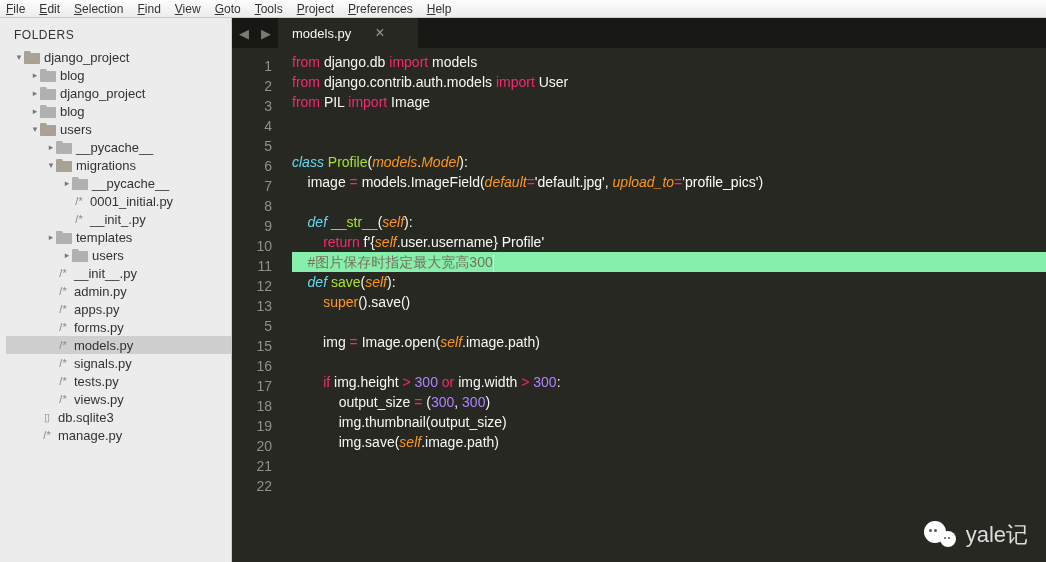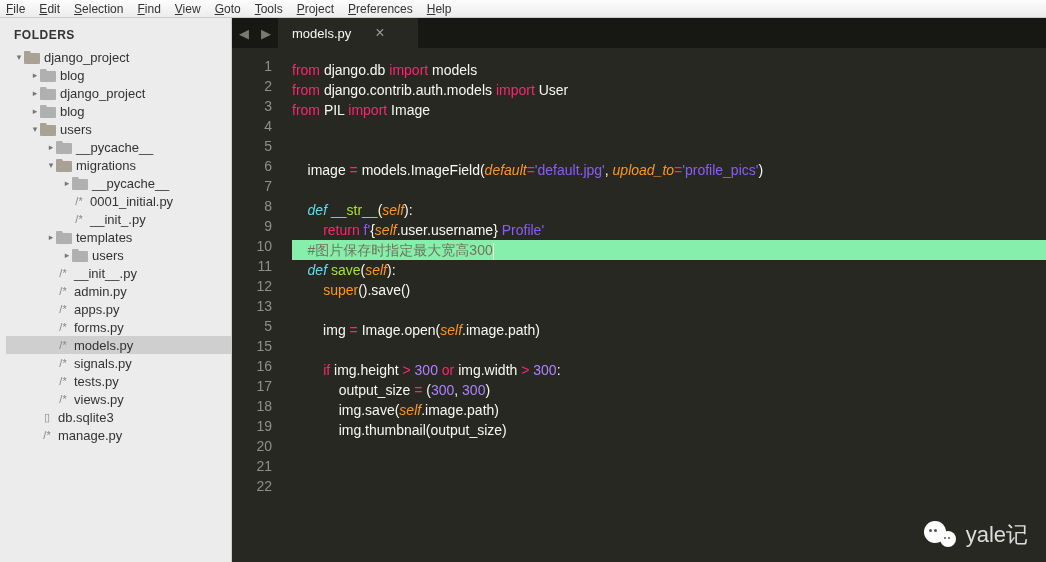--- a/index.html
+++ b/index.html
@@ -2,46 +2,46 @@
 <html><head>
 <meta charset="utf-8">
 <style>
 *{margin:0;padding:0;box-sizing:border-box;font-family:"Segoe UI",Tahoma,sans-serif}
 body{width:1046px;height:562px;overflow:hidden;background:#e5e5e5;position:relative}
 .menubar{height:18px;background:linear-gradient(#fdfdfd,#ececec);display:flex;align-items:center;font-size:12px;color:#333;padding-left:6px;border-bottom:1px solid #ccc}
 .menubar span{margin-right:14px;cursor:pointer}
 .menubar span u{text-decoration:underline}
 .main{display:flex;height:544px}
 .sidebar{width:232px;background:#ececec;border-right:1px solid #ccc;font-size:13px;color:#333;overflow:hidden}
-.folders-hdr{font-size:12px;font-weight:bold;color:#333;padding:10px 10px 6px 14px;letter-spacing:0.5px}
+.folders-hdr{font-size:12px;font-weight:normal;color:#333;padding:10px 10px 6px 14px;letter-spacing:0.5px}
 .tree{padding-left:6px}
 .row{display:flex;align-items:center;height:18px;padding-right:6px;white-space:nowrap;cursor:pointer}
 .row.selected{background:#cfcfcf}
 .sp{display:inline-block}
 .arrow{width:10px;display:inline-flex;justify-content:center;color:#777;font-size:9px}
 .folder-icon{width:16px;height:13px;display:inline-block;margin-right:4px}
 .folder-icon svg{width:16px;height:13px}
 .file-icon{width:14px;display:inline-block;margin-right:4px;color:#888;text-align:center;font-size:11px}
 .editor{flex:1;background:#272822;display:flex;flex-direction:column;position:relative}
 .tabbar{height:30px;background:#171814;display:flex;align-items:stretch}
 .navarrows{width:46px;display:flex;align-items:center;justify-content:center;gap:12px;color:#7a7a72;font-size:13px}
 .tab{background:#272822;min-width:140px;padding:0 14px;display:flex;align-items:center;gap:24px;color:#ccc;font-size:13px;position:relative}
 .tab .close{color:#999;font-size:16px}
 .tab.active{color:#f8f8f2}
 .code-area{flex:1;display:flex;font-family:Consolas,monospace;font-size:14px;line-height:20px}
 .gutter{width:50px;text-align:right;color:#8f908a;padding:8px 10px 0 0;background:#272822;user-select:none}
 .gutter div{height:20px}
-.code{flex:1;padding:12px 0 0 10px;color:#f8f8f2}
+.code{flex:1;padding:4px 0 0 10px;color:#f8f8f2}
 .code .line{height:20px;white-space:pre}
 .code .line.hl{background:#86efac;position:relative}
 .kw{color:#f92672}
 .fn{color:#66d9ef;font-style:italic}
 .cls{color:#a6e22e}
 .arg{color:#fd971f;font-style:italic}
-.str{color:#8b5cf6}
+.str{color:#ffffff}
 .num{color:#ae81ff}
 .builtin{color:#fd971f}
 .self{color:#fd971f;font-style:italic}
 .comment{color:#75715e}
 .op{color:#f92672}
 .cursor{border-right:1px solid #f8f8f0;display:inline-block;height:17px;vertical-align:middle}
 .watermark{position:absolute;bottom:12px;right:18px;display:flex;align-items:center;gap:8px;color:#ddd;font-size:22px}
 .wmicon{position:relative;width:34px;height:28px}
 .bubble{position:absolute;background:#fff;border-radius:50%}
 .b1{width:22px;height:22px;left:0;top:0}
@@ -259,34 +259,35 @@
           <div>20</div>
           <div>21</div>
           <div>22</div>
         </div>
       <div class="code" id="code">
           <div class="line"><span class="kw">from</span> django.db <span class="kw">import</span> models</div>
           <div class="line"><span class="kw">from</span> django.contrib.auth.models <span class="kw">import</span> User</div>
           <div class="line"><span class="kw">from</span> PIL <span class="kw">import</span> Image</div>
           <div class="line">&nbsp;</div>
           <div class="line">&nbsp;</div>
+          <div class="line"><span class="fn">class</span> <span class="cls">Profile</span>(<span class="arg">models</span>.<span class="arg">Model</span>):</div>
           <div class="line">    image <span class="op">=</span> models.ImageField(<span class="arg">default</span><span class="op">=</span><span class="str">'default.jpg'</span>, <span class="arg">upload_to</span><span class="op">=</span><span class="str">'profile_pics'</span>)</div>
           <div class="line">&nbsp;</div>
           <div class="line">    <span class="fn">def</span> <span class="cls">__str__</span>(<span class="self">self</span>):</div>
           <div class="line">        <span class="kw">return</span> <span class="str">f'</span>{<span class="self">self</span>.user.username}<span class="str"> Profile'</span></div>
           <div class="line hl">    <span class="comment">#图片保存时指定最大宽高300</span><span class="cursor"></span></div>
           <div class="line">    <span class="fn">def</span> <span class="cls">save</span>(<span class="self">self</span>):</div>
           <div class="line">        <span class="builtin">super</span>().save()</div>
           <div class="line">&nbsp;</div>
           <div class="line">        img <span class="op">=</span> Image.open(<span class="self">self</span>.image.path)</div>
           <div class="line">&nbsp;</div>
           <div class="line">        <span class="kw">if</span> img.height <span class="op">&gt;</span> <span class="num">300</span> <span class="kw">or</span> img.width <span class="op">&gt;</span> <span class="num">300</span>:</div>
           <div class="line">            output_size <span class="op">=</span> (<span class="num">300</span>, <span class="num">300</span>)</div>
+          <div class="line">            img.thumbnail(output_size)</div>
           <div class="line">            img.save(<span class="self">self</span>.image.path)</div>
-          <div class="line">            img.thumbnail(output_size)</div>
           <div class="line">&nbsp;</div>
         </div>
     </div>
     <div class="watermark">
       <div class="wmicon">
         <div class="bubble b1">
             <div class="dots" style="left:5px;top:8px">
               <div class="dot"></div>
               <div class="dot"></div>
             </div>

